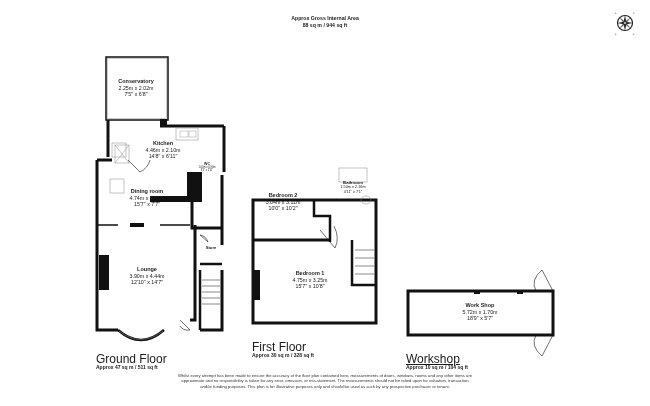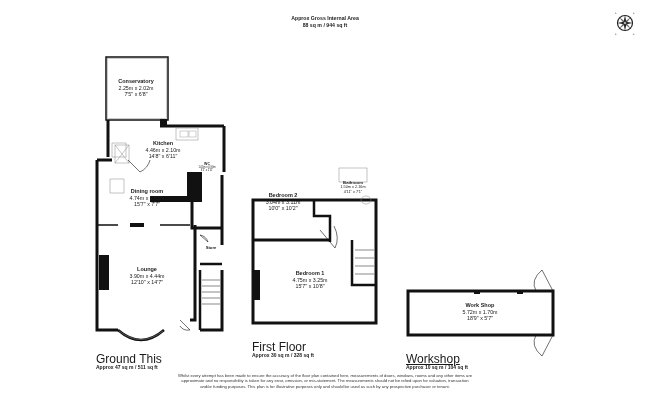--- a/index.html
+++ b/index.html
@@ -154,21 +154,21 @@
   <span class="room-dim">4.75m x 3.25m</span>
   <span class="room-dim">15'7" x 10'8"</span>
 </div>
 
 <div class="room-label" style="left:480px; top:302px;">
   <span class="room-name">Work Shop</span>
   <span class="room-dim">5.72m x 1.70m</span>
   <span class="room-dim">18'9" x 5'7"</span>
 </div>
 
-<div class="floor-title" style="left:96px; top:352px;">Ground This</div>
+<div class="floor-title" style="left:96px; top:352px;">Ground Floor</div>
 <div class="floor-area" style="left:96px; top:364px;">Approx 47 sq m / 511 sq ft</div>
 
 <div class="floor-title" style="left:252px; top:340px;">First Floor</div>
 <div class="floor-area" style="left:252px; top:352px;">Approx 30 sq m / 328 sq ft</div>
 
 <div class="floor-title" style="left:406px; top:352px;text-decoration:underline;">Workshop</div>
 <div class="floor-area" style="left:406px; top:364px;">Approx 10 sq m / 104 sq ft</div>
 
 <div class="abs disclaimer">Whilst every attempt has been made to ensure the accuracy of the floor plan contained here, measurements of doors, windows, rooms and any other items are approximate and no responsibility is taken for any error, omission, or mis-statement. The measurements should not be relied upon for valuation, transaction and/or funding purposes. This plan is for illustrative purposes only and should be used as such by any prospective purchaser or tenant.</div>
 

